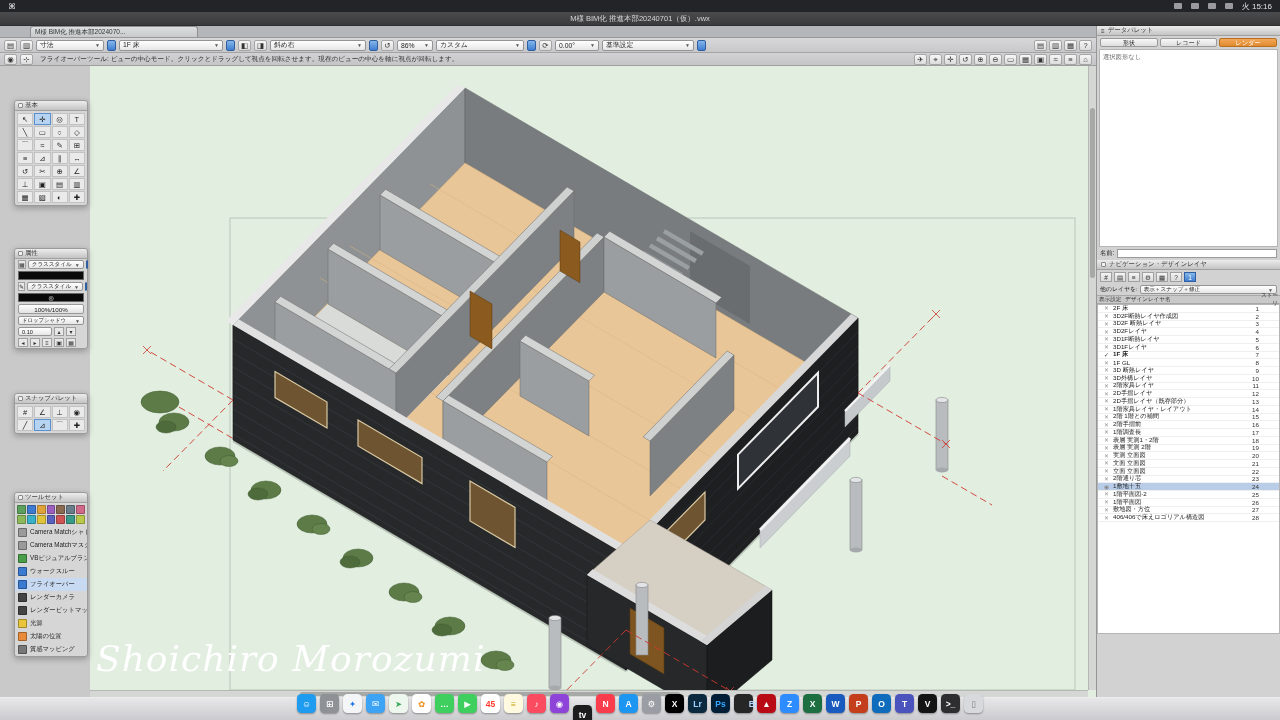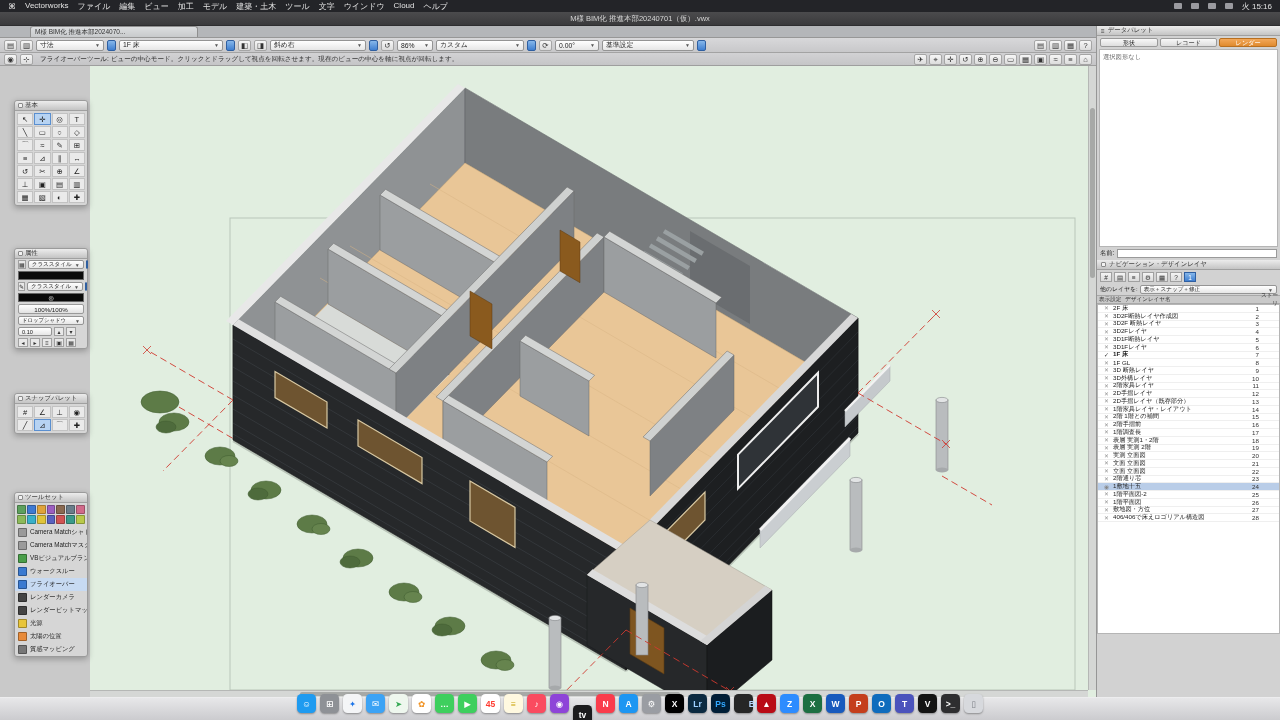--- a/index.html
+++ b/index.html
@@ -85,34 +85,20 @@
     background:linear-gradient(rgba(236,236,238,.88),rgba(204,204,208,.88));border-top:1px solid rgba(255,255,255,.65);
     display:flex;align-items:center;justify-content:center;gap:4px;}
   .dock-item{width:19px;height:19px;border-radius:4.5px;display:flex;align-items:center;justify-content:center;
     box-shadow:0 1px 2px rgba(0,0,0,.35);font-size:8.5px;font-weight:bold;flex:none;}
 </style>
 </head>
 <body>
 
 <div id="menubar">
   <span class="mi">⌘</span>
-  <span style="display:flex;gap:9px">
-      <span class="mi">Vectorworks</span>
-      <span class="mi">ファイル</span>
-      <span class="mi">編集</span>
-      <span class="mi">ビュー</span>
-      <span class="mi">加工</span>
-      <span class="mi">モデル</span>
-      <span class="mi">建築・土木</span>
-      <span class="mi">ツール</span>
-      <span class="mi">文字</span>
-      <span class="mi">ウインドウ</span>
-      <span class="mi">Cloud</span>
-      <span class="mi">ヘルプ</span>
-    </span>
   <span class="spacer"></span>
   <span class="sticon"></span>
   <span class="sticon"></span>
   <span class="sticon"></span>
   <span class="sticon"></span>
   <span>火 15:16</span>
 </div>
 
 <div id="titlebar">
   <span>M様 BIM化 推進本部20240701（仮）.vwx</span>
@@ -385,20 +371,21 @@
         <ellipse cx="314" cy="526" rx="15" ry="9"></ellipse>
           <ellipse cx="323" cy="531" rx="9" ry="5.5" fill="#66844e"></ellipse>
         <ellipse cx="360" cy="560" rx="15" ry="9"></ellipse>
           <ellipse cx="352" cy="564" rx="10" ry="6" fill="#4e6b3c"></ellipse>
         <ellipse cx="406" cy="594" rx="15" ry="9"></ellipse>
           <ellipse cx="415" cy="599" rx="9" ry="5.5" fill="#66844e"></ellipse>
       </g>
     </g>
   </svg>
 
+  <div id="watermark">Shoichiro Morozumi</div>
   <div class="vscroll">
       <div class="vthumb"></div>
     </div>
   <div class="hscroll">
       <div class="hthumb"></div>
     </div>
 </div>
 
 <div class="rm">
   <span>✕</span>

